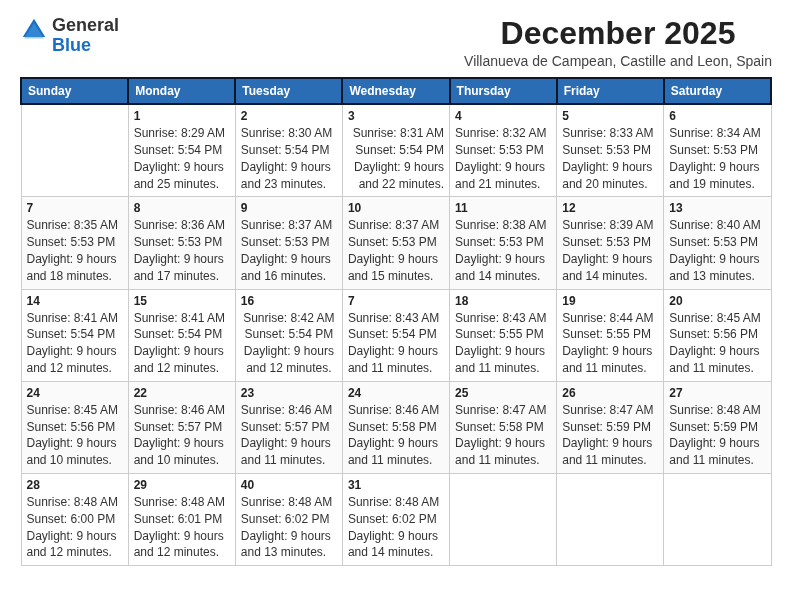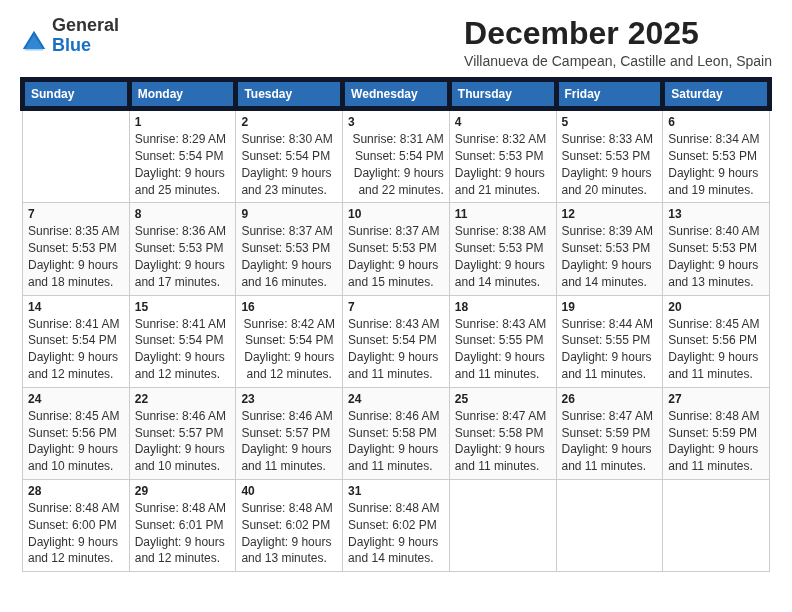--- a/index.html
+++ b/index.html
@@ -17,36 +17,36 @@
       background: #fff;
     }
     .header {
       display: flex;
       align-items: flex-start;
       justify-content: space-between;
       margin-bottom: 4px;
     }
     .logo {
       display: flex;
-      align-items: flex-end;
+      align-items: flex-start;
       gap: 4px;
     }
     .logo-text {
       font-size: 18px;
       font-weight: bold;
       line-height: 1.1;
     }
     .logo-general { color: #333; }
     .logo-blue { color: #1a6fc4; }
     .logo-icon {
       width: 28px;
       height: 28px;
     }
     .title-section {
-      text-align: left;
+      text-align: center;
     }
     .month-title {
       font-size: 32px;
       font-weight: bold;
       color: #222;
       line-height: 1.1;
     }
     .location {
       font-size: 14px;
       color: #444;
@@ -58,21 +58,21 @@
       margin-top: 8px;
       font-size: 11px;
     }
     .calendar th {
       background: #2a6db5;
       color: #fff;
       text-align: left;
       padding: 5px 6px;
       font-size: 12px;
       font-weight: bold;
-      border: 5px solid #0f172a;
+      border: 2px solid #0f172a;
     }
     .calendar td {
       border: 1px solid #ccc;
       vertical-align: top;
       padding: 4px 5px;
       width: calc(100% / 7);
       height: 82px;
     }
     .day-number {
       font-weight: bold;

